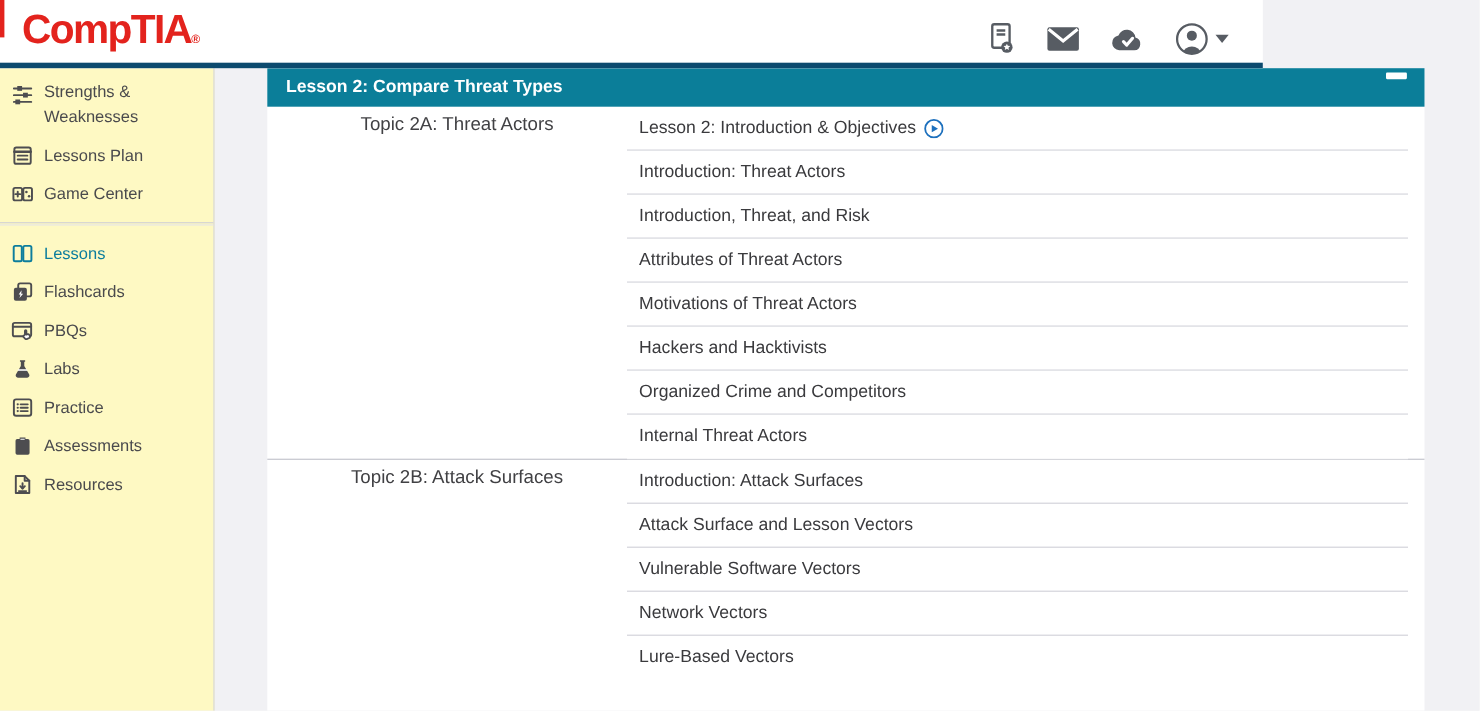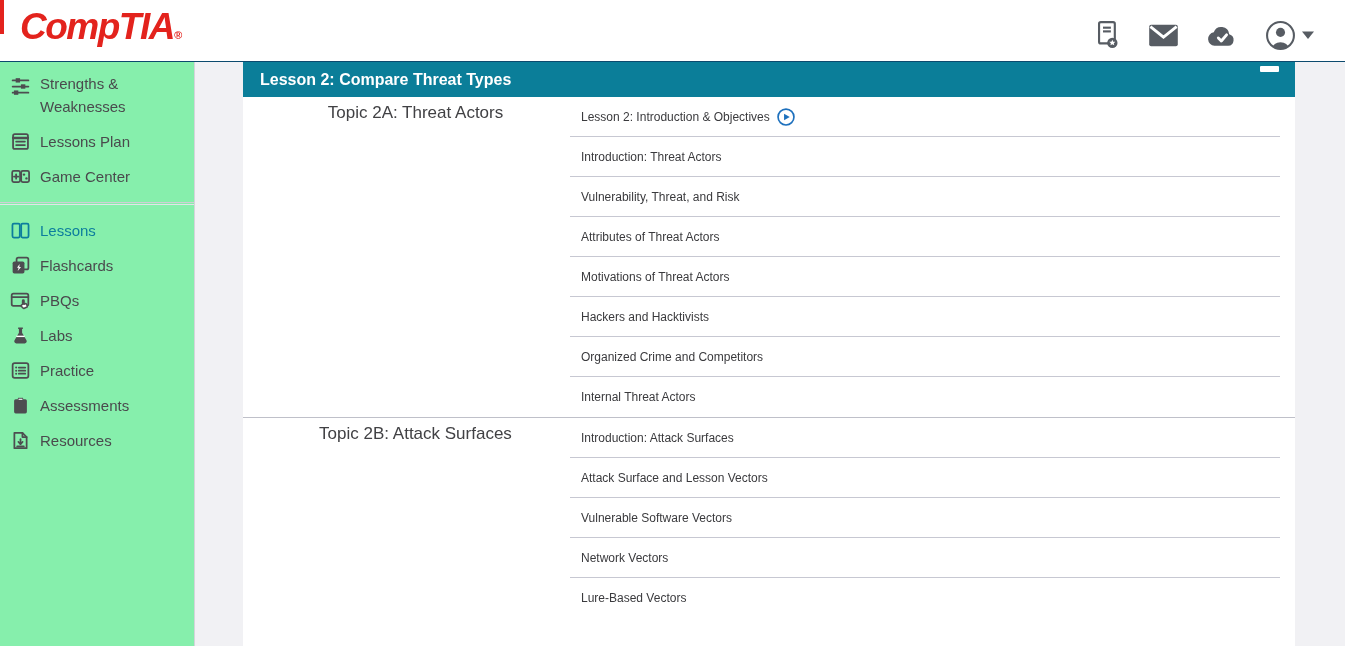--- a/index.html
+++ b/index.html
@@ -1,33 +1,33 @@
 <!DOCTYPE html>
 <html><head>
 <meta charset="utf-8">
 <style>
   * { margin:0; padding:0; box-sizing:border-box; }
   html,body { width:1345px; height:646px; overflow:hidden; background:#f1f1f4;
               font-family:"Liberation Sans", sans-serif; }
 
   
-  .topbar { position:absolute; left:0; top:0; width:1345px; height:62px;
-            background:#ffffff; border-bottom:1px solid #0c4a6e; z-index:20;font-style:italic; }
+  .topbar { position:absolute; left:0; top:0; width:1148px; height:62px;
+            background:#ffffff; border-bottom:5px solid #0c4a6e; z-index:20; }
   .red-sliver { position:absolute; left:0; top:0; width:4px; height:34px; background:#e3231d; }
   .logo { position:absolute; left:20px; top:6px; font-size:37px; font-weight:bold;
           letter-spacing:-1.5px; color:#e3231d; cursor:pointer; }
   .logo sup { font-size:11px; letter-spacing:0; vertical-align:baseline; }
   .top-icons { position:absolute; right:30px; top:0; height:62px; display:flex;
                align-items:center; gap:27px; padding-top:8px; }
   .tool-icon { cursor:pointer; display:flex; align-items:center; }
   .account-group { display:flex; align-items:center; gap:5px; cursor:pointer; }
 
   
   .sidebar { position:absolute; left:0; top:62px; width:195px; height:584px;
-             background:#86efac; border-right:1px solid #d4d4da; padding-top:6px; }
+             background:#fef9c3; border-right:1px solid #d4d4da; padding-top:6px; }
   .side-item { display:flex; align-items:center; gap:9px; padding:0 0 0 9px;
                min-height:35px; cursor:pointer; color:#4a4a4d; font-size:15px; }
   .side-item .ic { width:22px; height:22px; flex:0 0 22px; display:flex;
                    align-items:center; justify-content:center; }
   .side-item .lbl { max-width:125px; line-height:1.55; }
   .side-item.two-line { align-items:flex-start; padding-top:4px; min-height:56px; }
   .side-item.two-line .ic { margin-top:3px; }
   .side-item.active { color:#0c7d9d; }
   .side-divider { height:3px; border-top:1px solid #cfcfd5; border-bottom:1px solid #e3e3e8;
                   margin:8px 0 8px 0; }
@@ -40,21 +40,21 @@
                 font-size:16px; font-weight:bold; }
   .collapse-btn { position:absolute; right:16px; top:4px; width:19px; height:6px;
                   background:#ffffff; border-radius:1px; cursor:pointer; }
 
   .topic-section { display:flex; }
   .topic-section + .topic-section { border-top:1px solid #bfc0c9; }
   .topic-left { width:327px; flex:0 0 327px; padding:6px 0 0 18px; }
   .topic-title { font-size:17px; color:#414144; }
   .topic-rows { flex:1; margin-right:15px; }
   .lesson-row { height:40px; display:flex; align-items:center; padding-left:11px;
-                font-size:12px; color:#3a3a3d; border-bottom:1px solid #c7c8d2;
+                font-size:16px; color:#3a3a3d; border-bottom:1px solid #c7c8d2;
                 cursor:pointer; background:#ffffff; }
   .lesson-row:last-child { border-bottom:none; }
   .play-ic { margin-left:7px; display:flex; align-items:center; }
 </style>
 </head>
 <body>
 
 <div class="topbar">
   <div class="red-sliver"></div>
   <div class="logo"><span>CompTIA</span><sup>®</sup></div>
@@ -258,21 +258,21 @@
               <svg width="18" height="18" viewBox="0 0 24 24">
                 <circle cx="12" cy="12" r="10.6" fill="none" stroke="#1d70bd" stroke-width="2.2"></circle>
                 <path d="M9.4 7.6 17 12l-7.6 4.4z" fill="#1d70bd"></path>
               </svg>
             </span>
           </div>
           <div class="lesson-row">
             <span>Introduction: Threat Actors</span>
           </div>
           <div class="lesson-row">
-            <span>Vulnerability, Threat, and Risk</span>
+            <span>Introduction, Threat, and Risk</span>
           </div>
           <div class="lesson-row">
             <span>Attributes of Threat Actors</span>
           </div>
           <div class="lesson-row">
             <span>Motivations of Threat Actors</span>
           </div>
           <div class="lesson-row">
             <span>Hackers and Hacktivists</span>
           </div>

